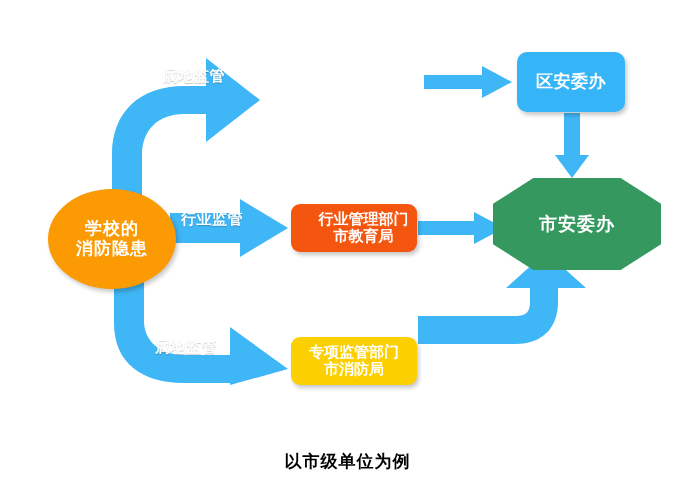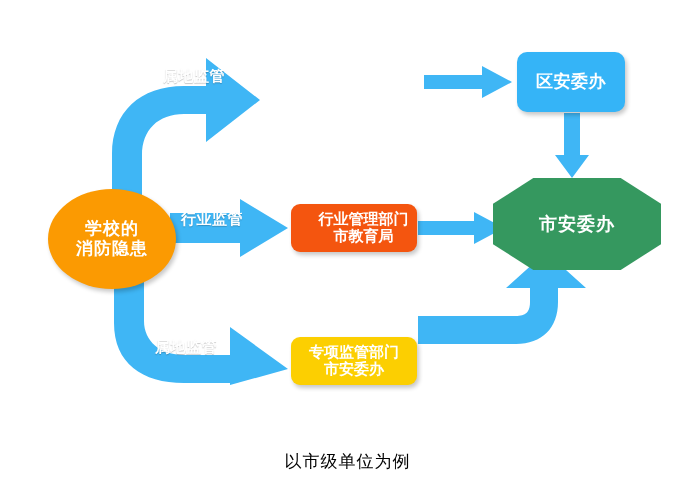--- a/index.html
+++ b/index.html
@@ -126,21 +126,21 @@
 
   
   #caption {
     position: absolute;
     left: 0;
     top: 450px;
     width: 695px;
     text-align: center;
     color: #000000;
     font-size: 17px;
-    font-weight: normal;
+    font-weight: bold;
     letter-spacing: 1px;
   }
 </style>
 </head>
 <body>
 
 <div id="canvas">
 
   <svg class="arrow-svg" id="arrow-territorial" style="left:100px; top:50px;" width="170" height="185" viewBox="0 0 170 185">
     <path class="arrow-shape" d="
@@ -245,19 +245,19 @@
   <div class="node" id="node-source" style="background: rgb(251, 154, 2);">学校的
 消防隐患</div>
 
 
   <div class="node" id="node-district-office" style="background: rgb(53, 180, 247);">区安委办</div>
 
   <div class="node" id="node-industry-dept" style="background: rgb(244, 85, 15);">行业管理部门
 市教育局</div>
 
   <div class="node" id="node-special-dept" style="background: rgb(252, 207, 1);">专项监管部门
-市安委办</div>
+市消防局</div>
 
   <div class="node" id="node-city-office" style="background: rgb(53, 152, 95);">市安委办</div>
 
   <div id="caption">以市级单位为例</div>
 
 </div>
 
 </body></html>

